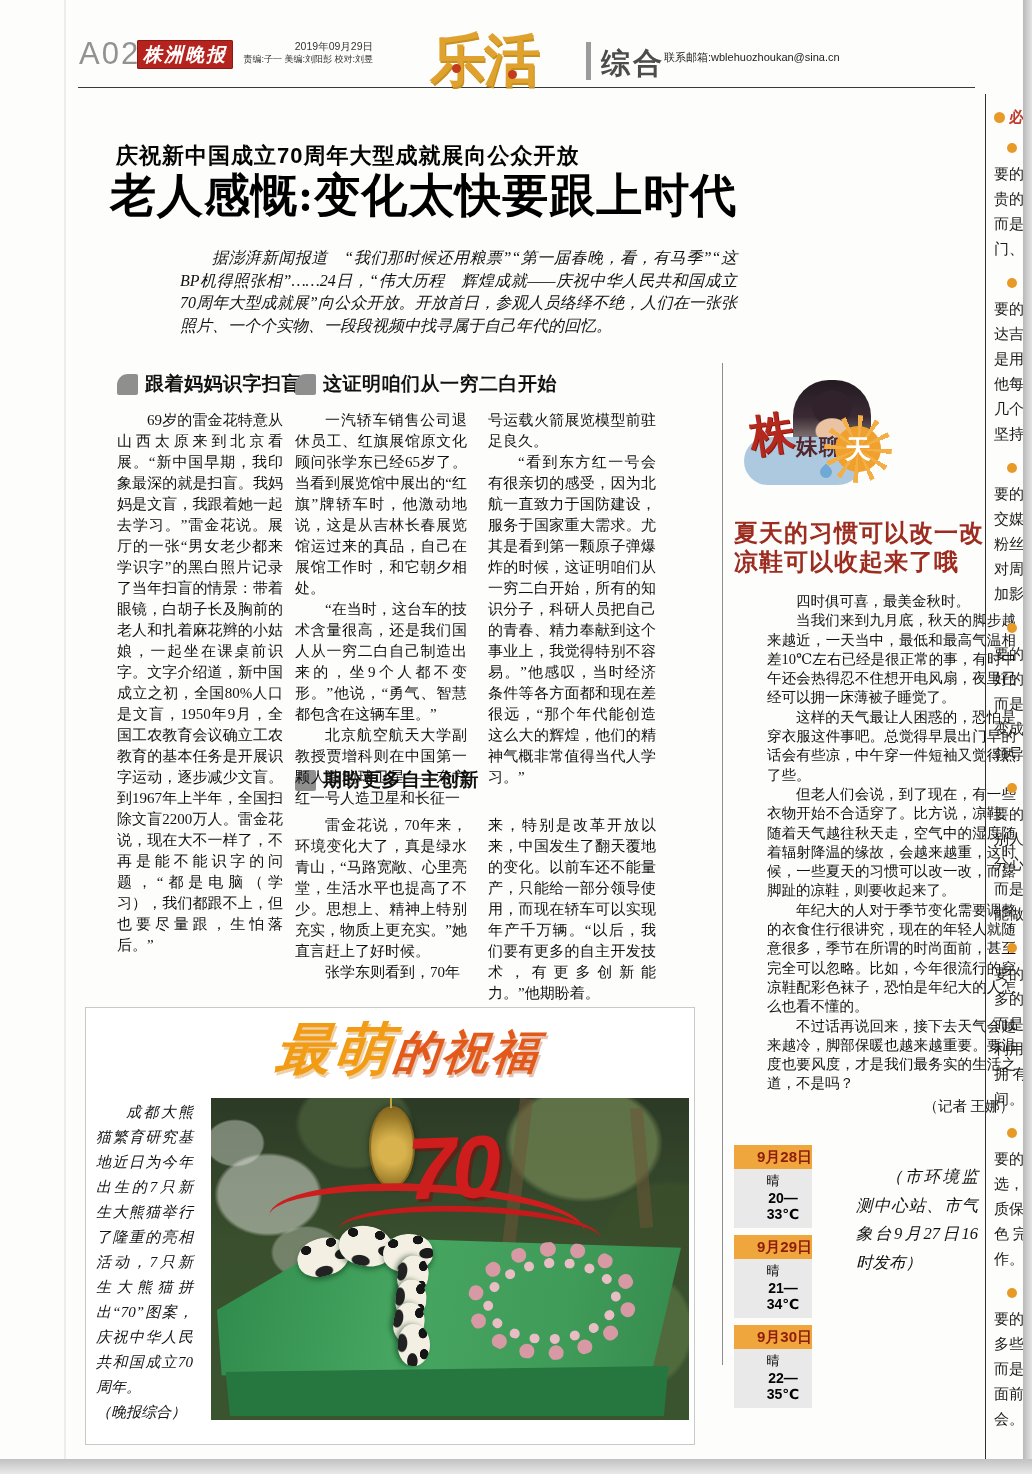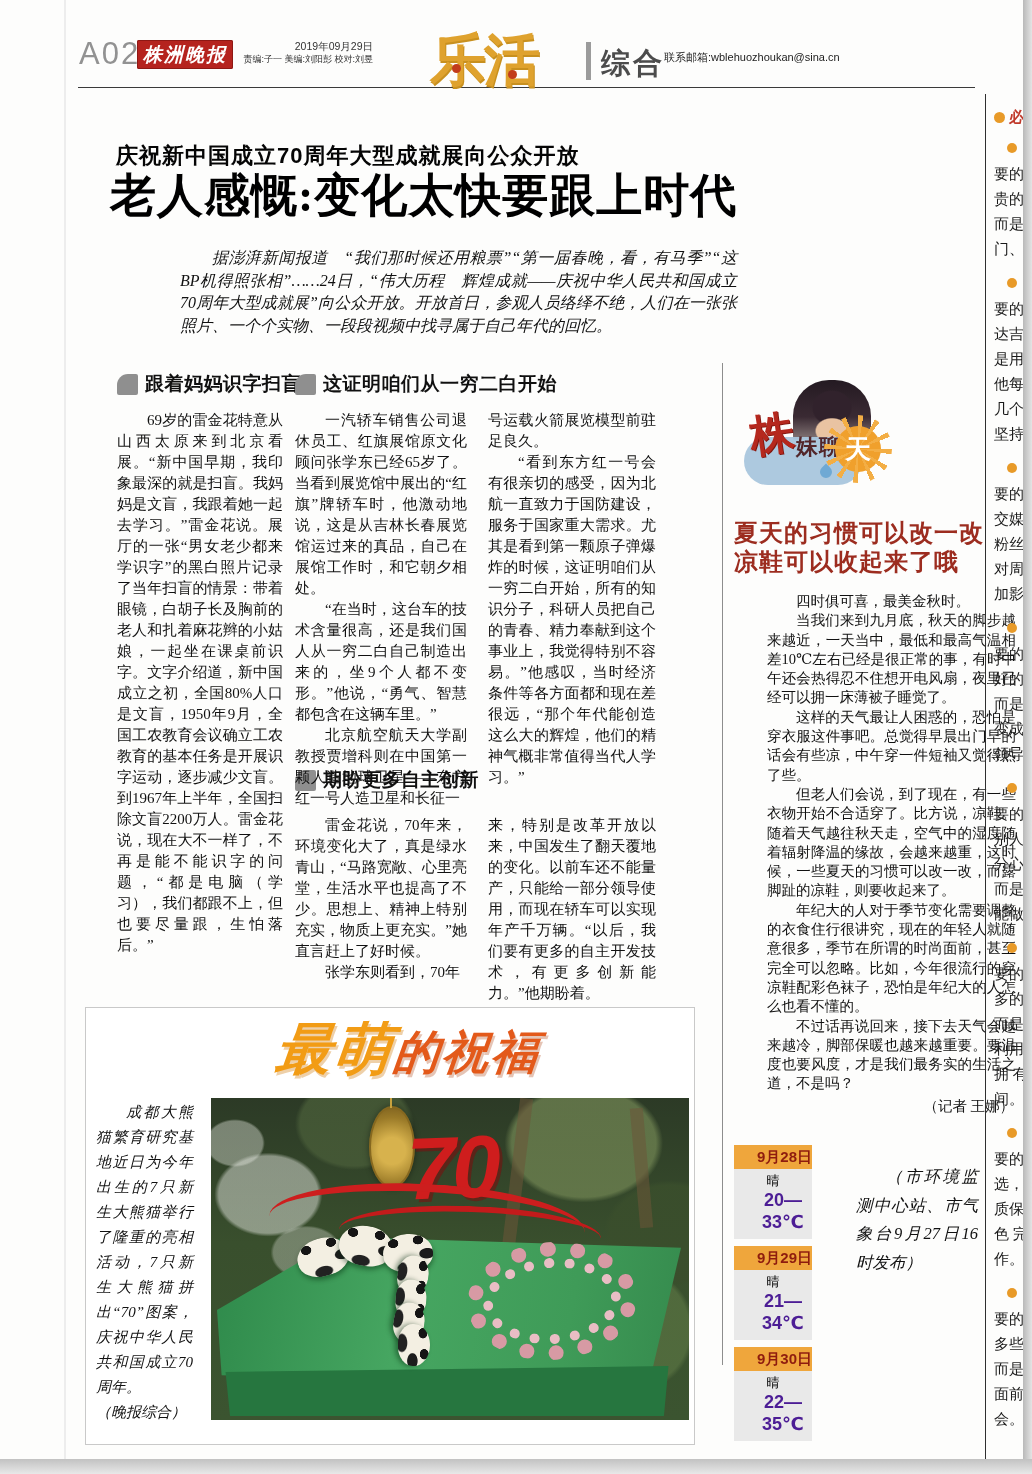--- a/index.html
+++ b/index.html
@@ -76,21 +76,21 @@
   .chat-body p{margin:0;font-size:14.5px;line-height:19.3px;text-align:justify;text-indent:2em;}
   .chat-body .byline{text-align:right;text-indent:0;padding-right:2px;margin-top:3px;}
 
   
   .weather{left:734px;top:1145px;width:78px;}
   .w-item{margin-bottom:7px;}
   .w-date{height:24px;background:#efa63c;color:#8e1c0e;font-weight:700;font-size:15px;line-height:24px;
       text-align:right;font-family:"Liberation Sans","DejaVu Sans",sans-serif;}
   .w-body{background:#e9e9e9;text-align:center;padding:3px 0 6px;}
   .w-cond{font-size:13px;color:#000;}
-  .w-temp{font-weight:700;font-size:18px;color:#4c1d95;font-family:"Liberation Sans","DejaVu Sans",sans-serif;margin-left:20px;}
+  .w-temp{font-weight:700;font-size:14px;color:#000000;font-family:"Liberation Sans","DejaVu Sans",sans-serif;margin-left:20px;}
   .w-source{left:856px;top:1163px;width:122px;font-style:italic;font-size:16.5px;line-height:28.5px;
       text-align:justify;text-indent:1.8em;}
 
   
   .feature{left:85px;top:1007px;width:608px;height:436px;border:1px solid #c9c9c9;background:#fff;}
   .f-title{left:190px;top:4px;transform:skewX(-6deg);font-style:italic;font-weight:900;letter-spacing:3px;
       font-family:"Liberation Sans","DejaVu Sans",sans-serif;white-space:nowrap;}
   .f-t1{font-size:56px;color:#f29c15;text-shadow:2px 3px 0 rgba(205,120,10,.35);}
   .f-t2{font-size:46px;color:#e3591a;text-shadow:2px 3px 0 rgba(170,60,10,.3);}
   .f-caption{left:10px;top:92px;width:97px;}

